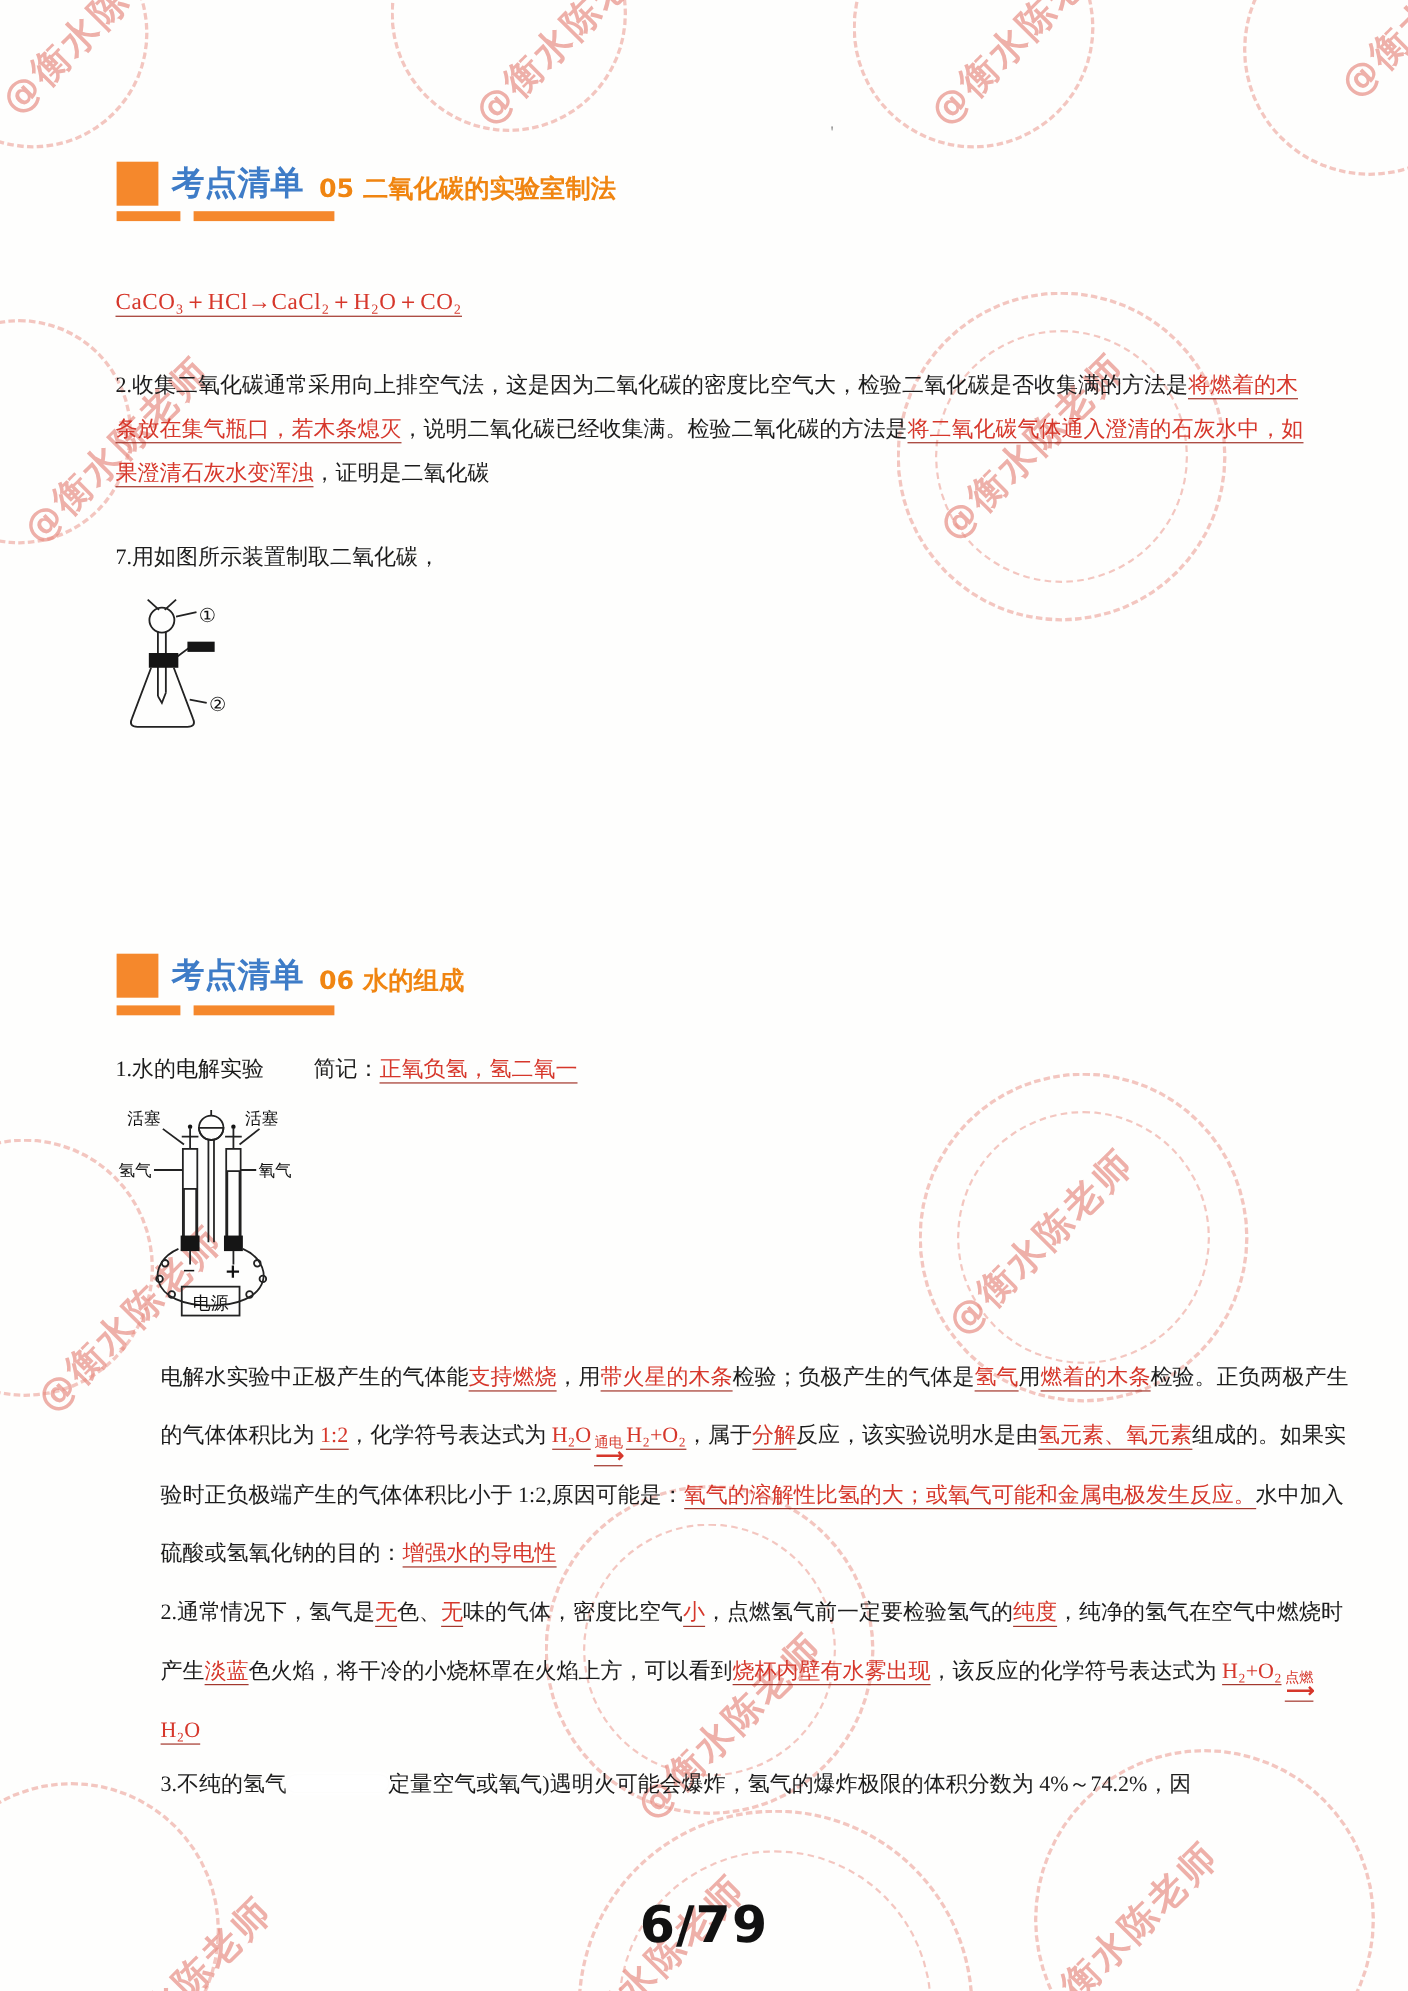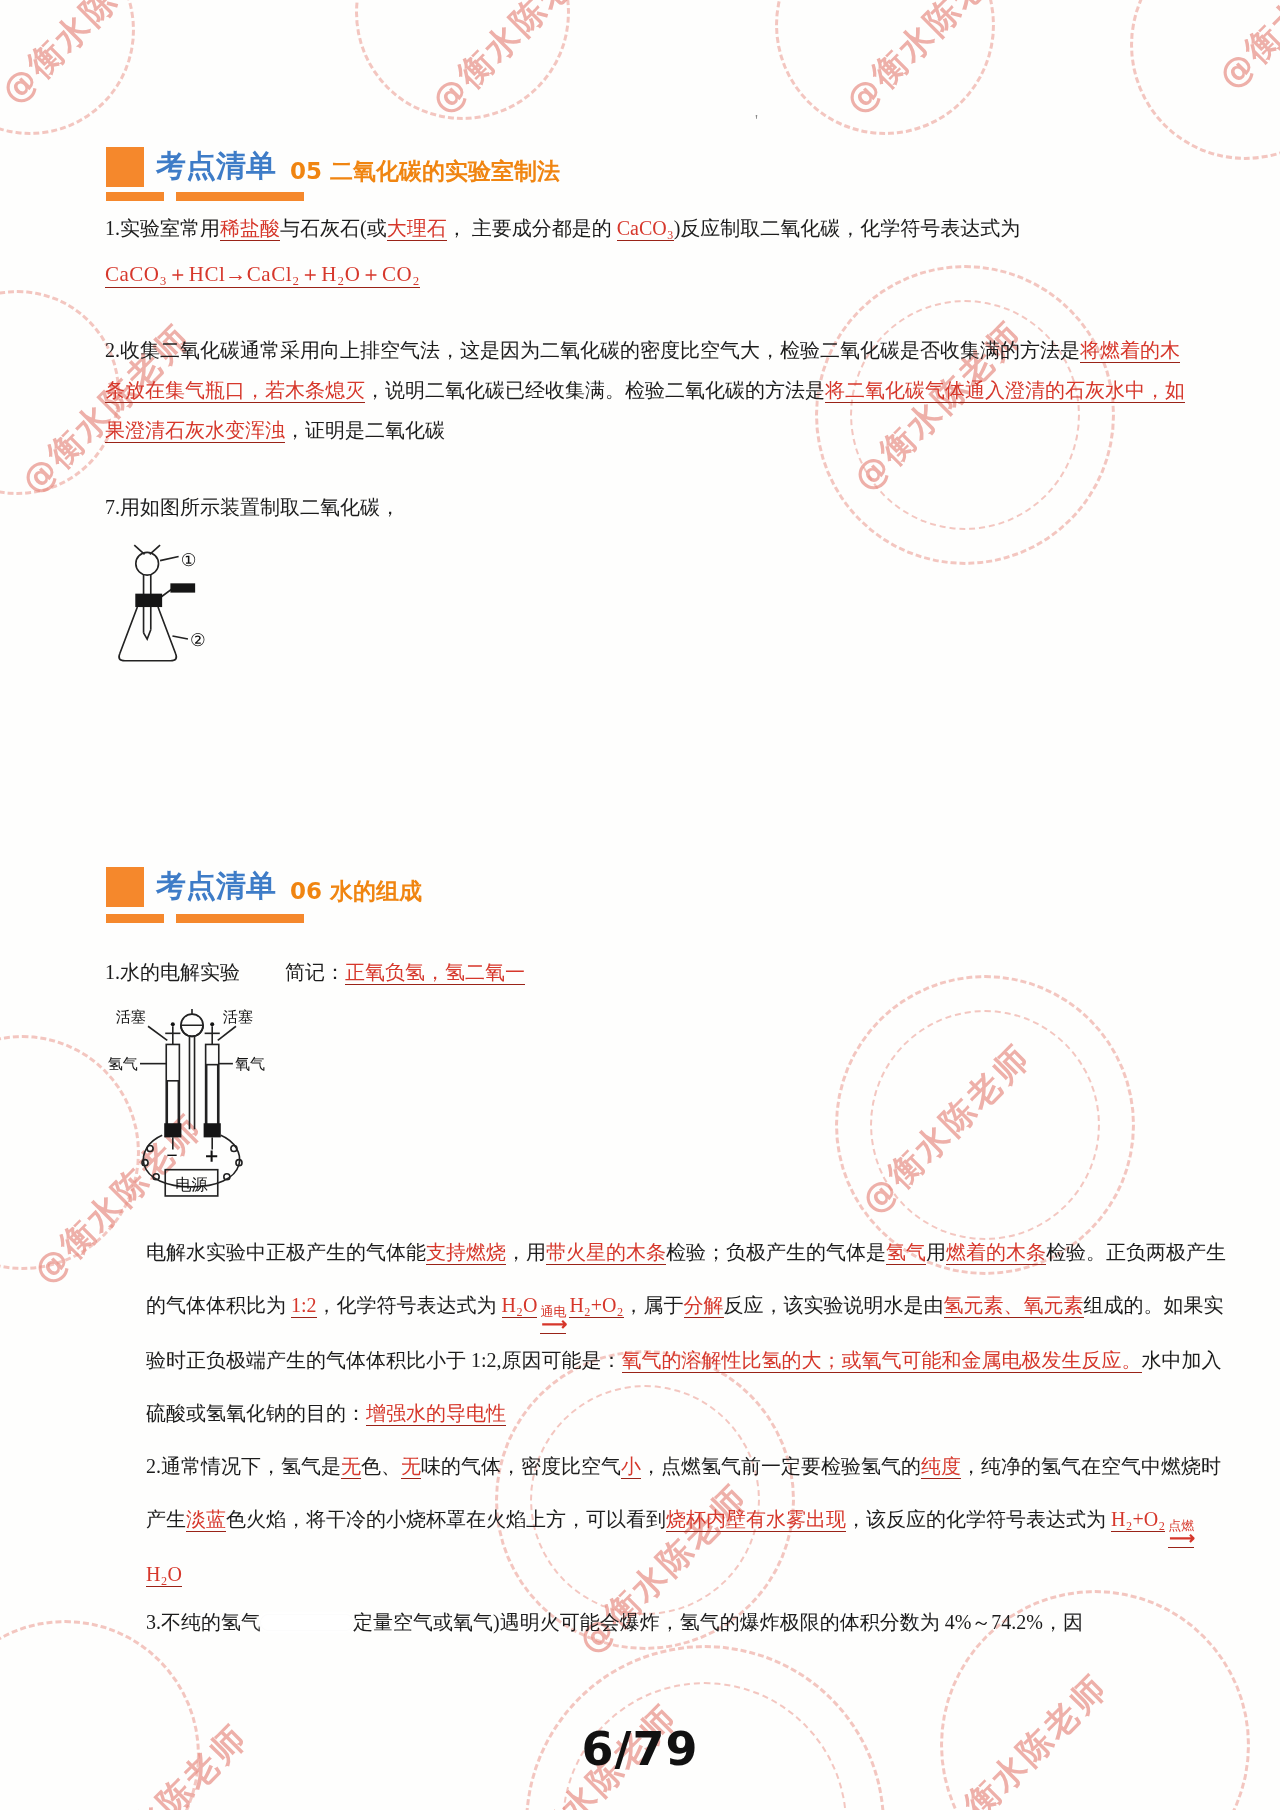--- a/index.html
+++ b/index.html
@@ -85,21 +85,20 @@
   <div class="tick" style="left:755px;top:112px">'</div>
 
   <div class="hdr" style="left:106px;top:146px">
     <div class="sq"></div>
     <div class="badge">考点清单</div>
     <div class="ttl">05 二氧化碳的实验室制法</div>
   </div>
   <div class="bar" style="left:106px;top:192px;width:58px"></div>
   <div class="bar" style="left:176px;top:192px;width:128px"></div>
 
-  <div class="para lh40" style="top:208px"><span class="plain">1.实验室常用</span><span class="red">稀盐酸</span><span class="plain">与石灰石(或</span><span class="red">大理石</span><span class="plain">， 主要成分都是的 </span><span class="red">CaCO₃</span><span class="plain">)反应制取二氧化碳，化学符号表达式为</span></div>
   <div class="para lh40 formula" style="top:254px"><span class="red">CaCO₃＋HCl→CaCl₂＋H₂O＋CO₂</span></div>
   <div class="para lh40" style="top:330px"><span class="plain">2.收集二氧化碳通常采用向上排空气法，这是因为二氧化碳的密度比空气大，检验二氧化碳是否收集满的方法是</span><span class="red">将燃着的木条放在集气瓶口，若木条熄灭</span><span class="plain">，说明二氧化碳已经收集满。检验二氧化碳的方法是</span><span class="red">将二氧化碳气体通入澄清的石灰水中，如果澄清石灰水变浑浊</span><span class="plain">，证明是二氧化碳</span></div>
   <div class="para lh40" style="top:487px"><span class="plain">7.用如图所示装置制取二氧化碳，</span></div>
 
   <svg class="diag" style="left:100px;top:540px" width="116" height="130" viewBox="0 0 112 126">
     <g>
       <path d="M33,5 L43,14"></path>
         <path d="M58,5 L48,14"></path>
       <circle cx="45.5" cy="23" r="11"></circle>
       <line x1="42" y1="33" x2="42" y2="90"></line>

